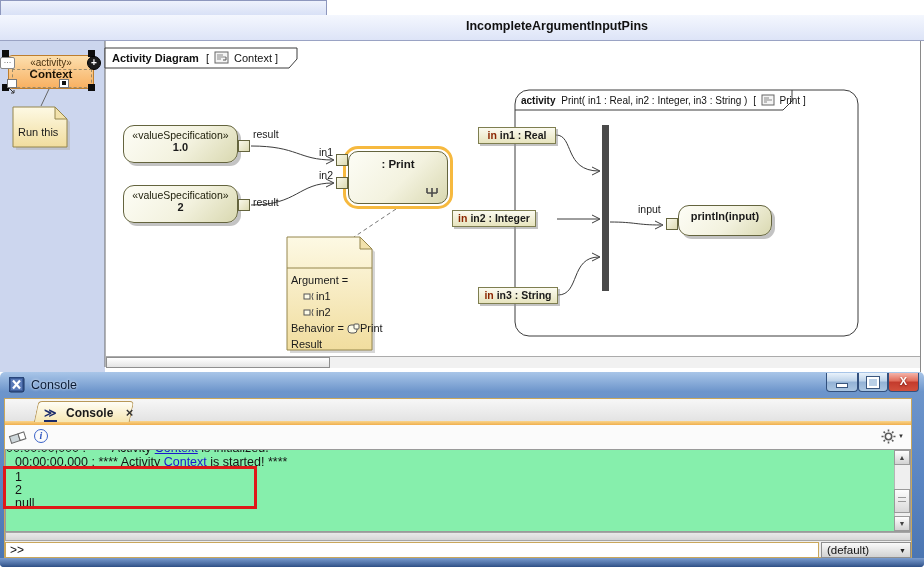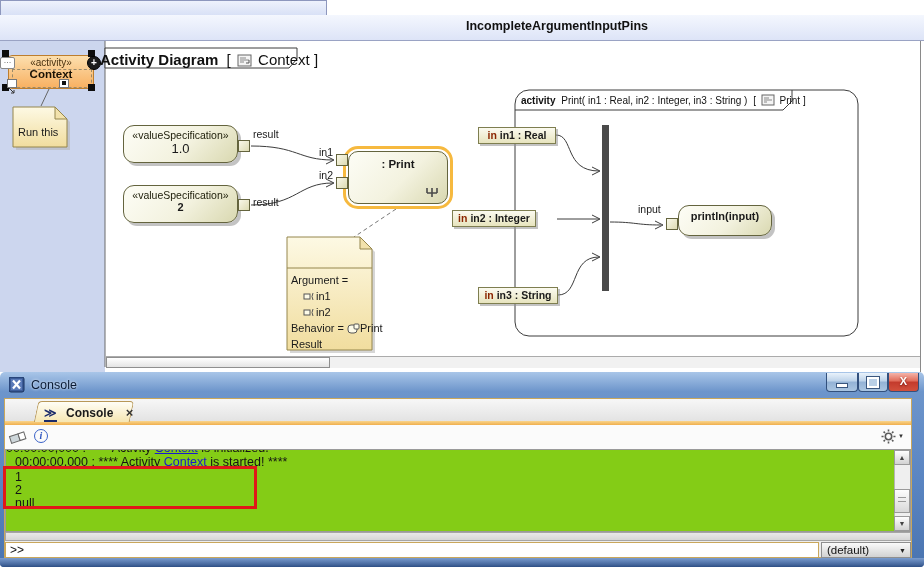--- a/index.html
+++ b/index.html
@@ -76,21 +76,21 @@
   <path d="M556,135 C574,135 564,171 599,171" stroke="#3c3c3c" fill="none"></path>
   <path d="M592,167 L600,171 L592,175" stroke="#3c3c3c" fill="none"></path>
   <path d="M557,219 H599" stroke="#3c3c3c" fill="none"></path>
   <path d="M592,215 L600,219 L592,223" stroke="#3c3c3c" fill="none"></path>
   <path d="M558,295 C580,295 570,257 599,257" stroke="#3c3c3c" fill="none"></path>
   <path d="M592,253 L600,257 L592,261" stroke="#3c3c3c" fill="none"></path>
   <path d="M610,222 C636,222 636,225 661,225" stroke="#3c3c3c" fill="none"></path>
   <path d="M655,221 L663,225 L655,229" stroke="#3c3c3c" fill="none"></path>
 </svg>
 
-<div class="abs nowrap" style="left:100px;top:51px;font-size:15px;color:#111">
+<div class="abs nowrap" style="left:112px;top:51px;font-size:11px;color:#111">
   <span style="font-weight:bold">Activity Diagram</span>
   <span style="margin-left:4px">[</span>
   <svg width="15" height="13" style="vertical-align:-2px;margin:0 2px">
     <rect x="1" y="1" width="13" height="11" fill="#f4f4f4" stroke="#666"></rect>
     <path d="M3,4 H9 M3,6 H12 M3,8 H7" stroke="#888" fill="none"></path>
     <path d="M9,9 L12,9 M12,6 V9" stroke="#555" fill="none"></path>
   </svg>
   <span>Context ]</span>
 </div>
 
@@ -116,21 +116,21 @@
     </svg>
 </div>
 <div class="abs" style="left:59px;top:79px;width:10px;height:9px;background:#fff;border:1px solid #777;box-sizing:border-box">
   <div style="width:4px;height:4px;background:#111;margin:1px auto 0"></div>
 </div>
 
 <div class="abs" style="left:18px;top:126px;font-size:11px;color:#1a1a1a">Run this</div>
 
 <div class="node" style="left:123px;top:125px;width:115px;height:38px">
   <div style="font-size:10.5px;margin-top:3px;color:#22220e">«valueSpecification»</div>
-  <div style="font-size:13px;font-weight:normal">1.0</div>
+  <div style="font-size:11px;font-weight:bold">1.0</div>
 </div>
 <div class="pin" style="left:238px;top:140px"></div>
 <div class="lbl" style="left:253px;top:128px">result</div>
 
 <div class="node" style="left:123px;top:185px;width:115px;height:38px">
   <div style="font-size:10.5px;margin-top:3px;color:#22220e">«valueSpecification»</div>
   <div style="font-size:11px;font-weight:bold">2</div>
 </div>
 <div class="pin" style="left:238px;top:199px"></div>
 <div class="lbl" style="left:253px;top:196px">result</div>
@@ -248,21 +248,21 @@
             font-family:'Liberation Serif',serif;font-style:italic;font-weight:bold;font-size:10px;color:#2a52c0;
             text-align:center;line-height:11px">i</div>
 <svg width="15" height="15" style="position:absolute;left:881px;top:429px">
   <circle cx="7.5" cy="7.5" r="3.2" fill="none" stroke="#5a5a5a" stroke-width="1.6"></circle>
   <g stroke="#5a5a5a" stroke-width="1.6">
     <path d="M7.5,0.5 V2.6 M7.5,12.4 V14.5 M0.5,7.5 H2.6 M12.4,7.5 H14.5 M2.6,2.6 L4,4 M11,11 L12.4,12.4 M12.4,2.6 L11,4 M4,11 L2.6,12.4"></path>
   </g>
 </svg>
 <span class="abs" style="left:898px;top:433px;font-size:6px;color:#333">▼</span>
 
-<div class="abs" style="left:5px;top:449px;width:906px;height:83px;background:#84cc16;border:1px solid #9a9a9a;box-sizing:border-box;overflow:hidden">
+<div class="abs" style="left:5px;top:449px;width:906px;height:83px;background:#86efac;border:1px solid #9a9a9a;box-sizing:border-box;overflow:hidden">
   <div style="position:absolute;left:0;top:0;width:870px;height:5px;overflow:hidden">
     <div class="logline" style="position:static;margin-top:-9px">
       <span>00:00:00,000 : **** Activity </span><span class="loglink">Context</span><span> is initialized. ****</span>
     </div>
   </div>
   <div class="logline" style="top:5px">
     <span>00:00:00,000 : **** Activity </span><span class="loglink">Context</span><span> is started! ****</span>
   </div>
   <div class="logline" style="top:20px">1</div>
   <div class="logline" style="top:33px">2</div>

